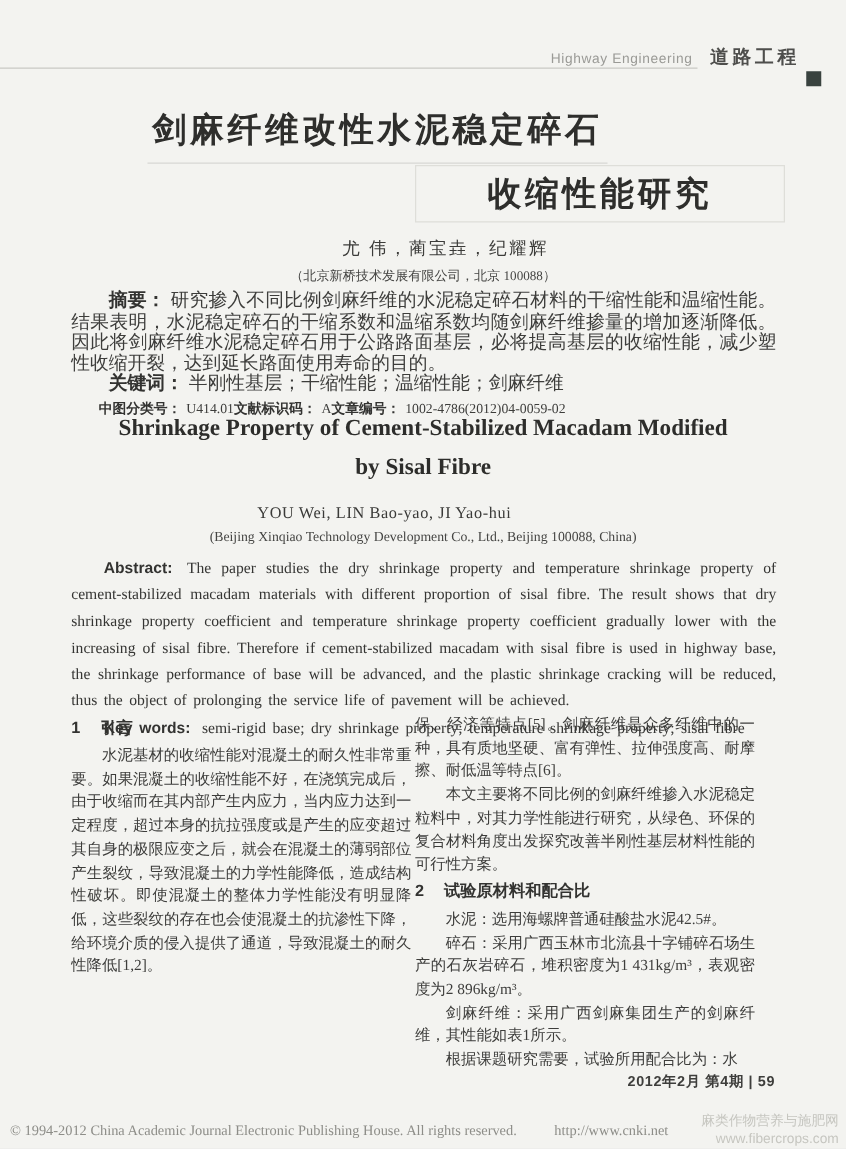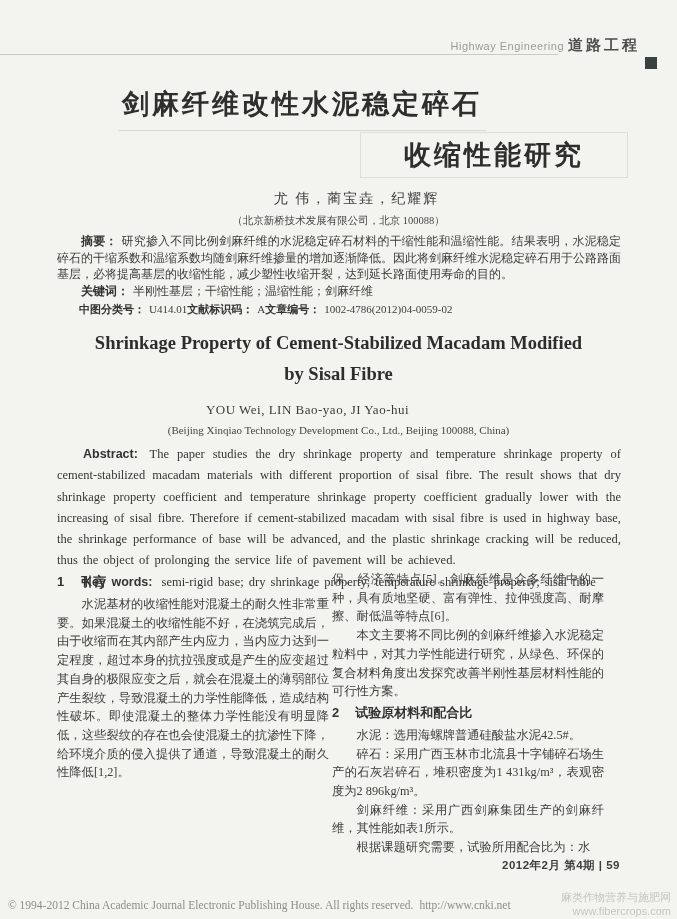--- a/index.html
+++ b/index.html
@@ -7,52 +7,52 @@
   .page {
     position: relative;
     width: 677px;
     height: 919px;
     background: #f3f3f0;
     overflow: hidden;
     color: #3a3a3a;
     font-family: "Liberation Serif", serif;
   }
   
-  .header { position: absolute; top: 36px; right: 37px; display: flex; align-items: baseline; gap: 4px; }
+  .header { position: absolute; top: 36px; right: 37px; display: flex; align-items: baseline; gap: 14px; }
   .hdr-en { font-family: "Liberation Sans", sans-serif; font-size: 11px; color: #9a9a96; letter-spacing: 0.5px; }
   .hdr-cn { font-family: "Liberation Sans", sans-serif; font-size: 15px; font-weight: bold; color: #4e4e4c; letter-spacing: 3px; }
   .header-rule { position: absolute; top: 54px; left: 0; width: 558px; height: 1px; background: #c9c9c4; }
   .header-square { position: absolute; top: 57px; right: 20px; width: 12px; height: 12px; background: #39423f; }
   
   .title-cn-1-wrap { position: absolute; top: 86px; left: 57px; width: 490px; text-align: center; }
   .title-cn-1 {
     display: inline-block;
     font-family: "Liberation Sans", sans-serif;
     font-size: 27px; font-weight: bold; color: #2e2e2c;
     letter-spacing: 3px;
     padding: 0 4px 8px 4px;
     border-bottom: 1px solid #d8d8d3;
   }
   .title-cn-2-box {
     position: absolute; top: 132px; right: 49px;
-    width: 268px; height: 46px;
+    width: 296px; height: 46px;
     border: 1px solid #deded9;
     display: flex; align-items: center; justify-content: center;
   }
   .title-cn-2 {
     font-family: "Liberation Sans", sans-serif;
     font-size: 27px; font-weight: bold; color: #2e2e2c;
     letter-spacing: 3px;
   }
   
   .authors-cn { position: absolute; top: 190px; left: 0; width: 677px; text-align: center; font-size: 14px; color: #3c3c3a; letter-spacing: 2px; padding-left: 36px; }
   .affil-cn { position: absolute; top: 214px; left: 0; width: 677px; text-align: center; font-size: 10.5px; color: #45454:3; color: #454543; }
   
   .abs-cn-block { position: absolute; top: 233px; left: 57px; width: 564px; }
-  .abs-cn-block p { font-size: 12px; line-height: 16.5px; text-align: justify; color: #3d3d3b; }
+  .abs-cn-block p { font-size: 15px; line-height: 16.5px; text-align: justify; color: #3d3d3b; }
   .abs-cn-block .lead { text-indent: 2em; }
   .abs-label { font-family: "Liberation Sans", sans-serif; font-weight: bold; color: #333331; margin-right: 4px; }
   .meta-line { margin-top: 3px; padding-left: 2em; display: flex; font-size: 11px; color: #3d3d3b; }
   .meta-item { white-space: nowrap; }
   
   .title-en { position: absolute; top: 328px; left: 30px; width: 617px; text-align: center;
     font-size: 18.5px; font-weight: bold; color: #2d2d2b; line-height: 31px; }
   .authors-en { position: absolute; top: 402px; left: 0; width: 615px; text-align: center; font-size: 13px; color: #3a3a38; letter-spacing: 0.5px; }
   .affil-en { position: absolute; top: 424px; left: 0; width: 677px; text-align: center; font-size: 11px; color: #454543; }
   .abs-en-block { position: absolute; top: 444px; left: 57px; width: 564px; }
@@ -61,21 +61,21 @@
   
   .columns { position: absolute; top: 570px; left: 57px; width: 564px; display: flex; gap: 3px; }
   .col { width: 272px; }
   .sec-head { font-family: "Liberation Sans", sans-serif; font-size: 13px; font-weight: bold; color: #333331; margin: 3px 0 4px 0; }
   .sec-head .num { margin-right: 16px; }
   .col p { font-size: 12.3px; line-height: 18.7px; text-align: justify; color: #3d3d3b; }
   .col p.ind { text-indent: 2em; }
   
   .issue-footer { position: absolute; top: 858px; right: 57px; font-family: "Liberation Sans", sans-serif; font-size: 11.5px; font-weight: bold; color: #3e3e3c; letter-spacing: 0.5px; }
   .copyright { position: absolute; bottom: 8px; left: 8px; font-size: 11.5px; color: #8d8d88; }
-  .copyright .url { margin-left: 6px; }
+  .copyright .url { margin-left: 30px; }
   .watermark { position: absolute; bottom: 1px; right: 6px; text-align: right; font-family: "Liberation Sans", sans-serif; font-size: 11px; line-height: 13.5px; color: #c6c6c0; }
 </style>
 </head>
 <body>
 
 <div class="page">
 
   <div class="header">
     <span class="hdr-en">Highway Engineering</span>
     <span class="hdr-cn">道路工程</span>

